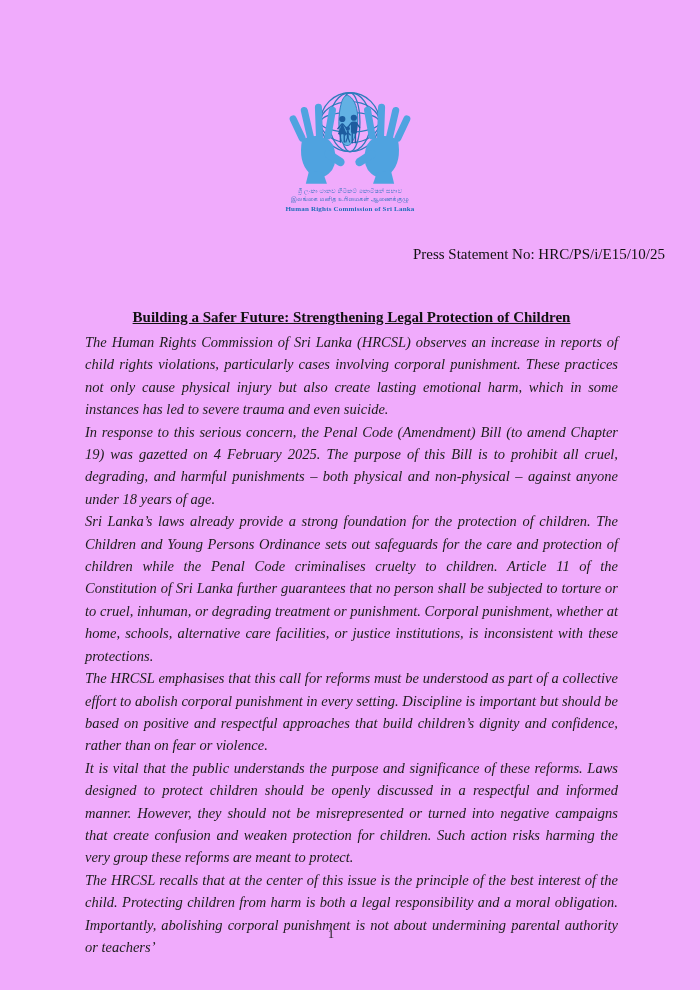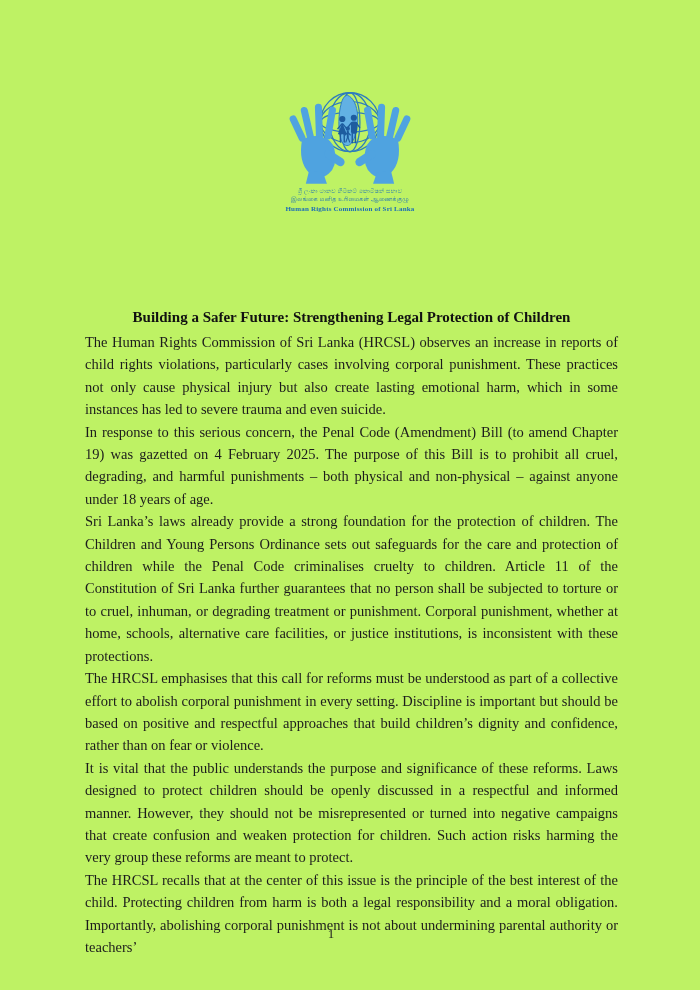--- a/index.html
+++ b/index.html
@@ -3,21 +3,21 @@
 <meta charset="utf-8">
 <style>
   html, body { margin: 0; padding: 0; background: #ffffff; }
   body {
     width: 700px; height: 990px;
     font-family: "Liberation Serif", serif;
     color: #1f1f1f;
     position: relative;
     overflow: hidden;
   }
-  .page { position: relative; width: 700px; height: 990px; background: #bef264; }
+  .page { position: relative; width: 700px; height: 990px; background: #f0abfc; }
 
   .logo-block {
     position: absolute; top: 86px; left: 0; width: 700px;
     display: flex; flex-direction: column; align-items: center;
   }
   .logo-svg { width: 128px; height: 98px; display: block; }
   .logo-captions { margin-top: 3px; text-align: center; }
   .logo-caption {
     display: block; color: #1b6db8; line-height: 8px;
     font-family: "Liberation Serif", serif;
@@ -25,29 +25,29 @@
   .logo-caption.si, .logo-caption.ta { font-size: 6px; letter-spacing: 0.3px; opacity: 0.95; }
   .logo-caption.en { font-size: 7px; font-weight: bold; margin-top: 2px; letter-spacing: 0.2px; }
 
   .press-line {
     position: absolute; top: 246px; right: 35px;
     font-size: 15px; color: #111; white-space: nowrap;
   }
 
   .doc-title {
     position: absolute; top: 309px; left: 85px; width: 533px;
-    text-align: center; font-weight: bold; font-size: 15px; color: #111;
+    text-align: center; font-weight: bold; font-size: 15px; color: #111; text-decoration: underline;
   }
 
   .doc-body {
     position: absolute; top: 331px; left: 85px; width: 533px;
     font-size: 14.5px; line-height: 22.4px; text-align: justify;
     color: #1c1c1c;
   }
-  .doc-body p { margin: 0; padding: 0; }
+  .doc-body p { margin: 0; padding: 0; font-style: italic; }
 
   .page-number {
     position: absolute; top: 926px; left: 85px; width: 492px;
     text-align: center; font-size: 13px; color: #222;
   }
 </style>
 </head>
 <body>
 
 <div class="page">
@@ -102,20 +102,21 @@
         <use href="#hand-left" transform="translate(200,0) scale(-1,1)"></use>
       </g>
     </svg>
     <div class="logo-captions">
       <span class="logo-caption si">ශ්‍රී ලංකා මානව හිමිකම් කොමිෂන් සභාව</span>
       <span class="logo-caption ta">இலங்கை மனித உரிமைகள் ஆணைக்குழு</span>
       <span class="logo-caption en">Human Rights Commission of Sri Lanka</span>
     </div>
   </div>
 
+  <div class="press-line">Press Statement No: HRC/PS/i/E15/10/25</div>
 
   <div class="doc-title">Building a Safer Future: Strengthening Legal Protection of Children</div>
 
   <div class="doc-body">
     <p>The Human Rights Commission of Sri Lanka (HRCSL) observes an increase in reports of child rights violations, particularly cases involving corporal punishment. These practices not only cause physical injury but also create lasting emotional harm, which in some instances has led to severe trauma and even suicide.</p>
     <p>In response to this serious concern, the Penal Code (Amendment) Bill (to amend Chapter 19) was gazetted on 4 February 2025. The purpose of this Bill is to prohibit all cruel, degrading, and harmful punishments – both physical and non-physical – against anyone under 18 years of age.</p>
     <p>Sri Lanka’s laws already provide a strong foundation for the protection of children. The Children and Young Persons Ordinance sets out safeguards for the care and protection of children while the Penal Code criminalises cruelty to children. Article 11 of the Constitution of Sri Lanka further guarantees that no person shall be subjected to torture or to cruel, inhuman, or degrading treatment or punishment. Corporal punishment, whether at home, schools, alternative care facilities, or justice institutions, is inconsistent with these protections.</p>
     <p>The HRCSL emphasises that this call for reforms must be understood as part of a collective effort to abolish corporal punishment in every setting. Discipline is important but should be based on positive and respectful approaches that build children’s dignity and confidence, rather than on fear or violence.</p>
     <p>It is vital that the public understands the purpose and significance of these reforms. Laws designed to protect children should be openly discussed in a respectful and informed manner. However, they should not be misrepresented or turned into negative campaigns that create confusion and weaken protection for children. Such action risks harming the very group these reforms are meant to protect.</p>
     <p>The HRCSL recalls that at the center of this issue is the principle of the best interest of the child. Protecting children from harm is both a legal responsibility and a moral obligation. Importantly, abolishing corporal punishment is not about undermining parental authority or teachers’</p>

